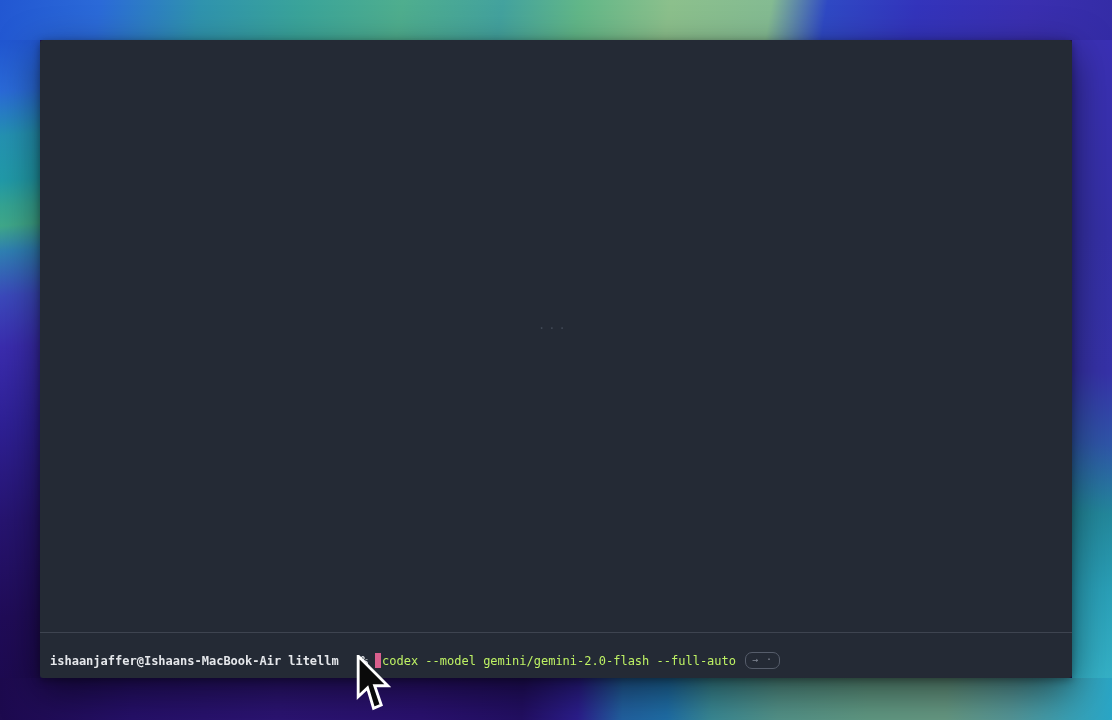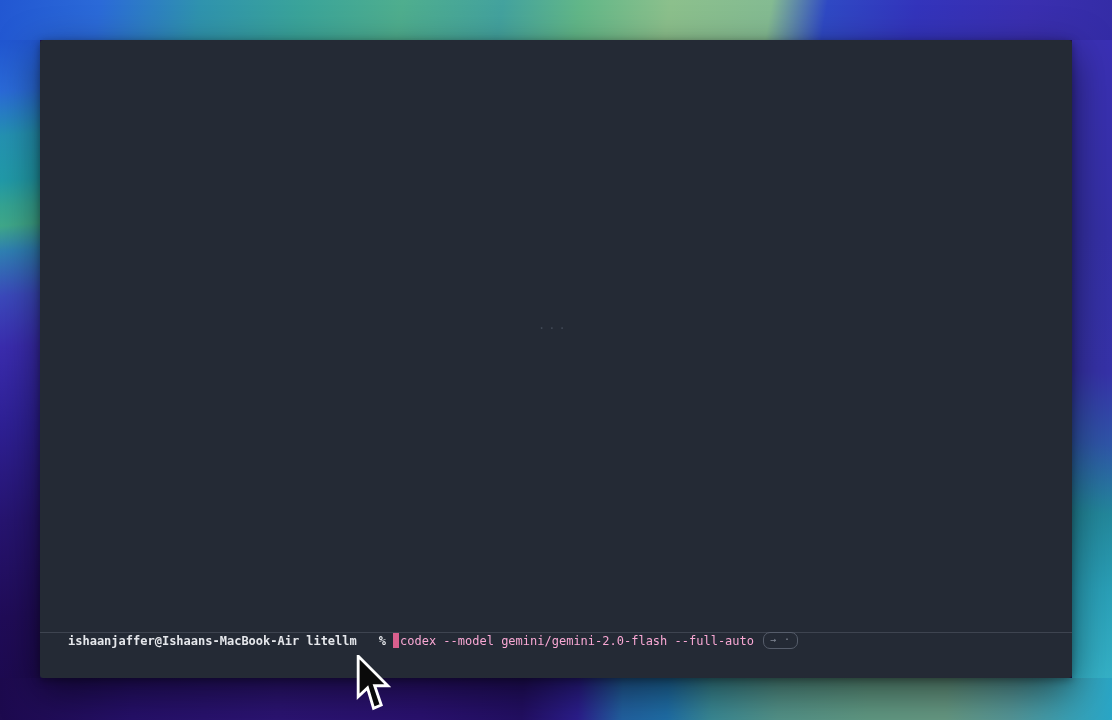--- a/index.html
+++ b/index.html
@@ -48,35 +48,35 @@
   }
   .loading-dots {
     position: absolute; left: 498px; top: 278px;
     color: #48505e; font-size: 12px; letter-spacing: 3px; opacity: 0.8;
   }
   .prompt-separator {
     position: absolute; left: 0; top: 592px; width: 100%; height: 1px;
     background: #3e4450;
   }
   .prompt-row {
-    position: absolute; left: 0; top: 578px; width: 100%; height: 45px;
-    display: flex; align-items: center; padding-left: 28px;
+    position: absolute; left: 0; top: 598px; width: 100%; height: 45px;
+    display: flex; align-items: center; padding-left: 10px;
     font-size: 12px; white-space: pre;
   }
   .prompt-user, .prompt-dir, .prompt-symbol {
     color: #e5e7eb; font-weight: bold;
   }
   .prompt-user { margin-right: 7px; }
   .prompt-dir  { margin-right: 22px; }
   .prompt-symbol { margin-right: 7px; }
   .text-cursor {
     display: inline-block; width: 6px; height: 15px;
     background: #d95f8d; margin-right: 1px;
   }
-  .suggestion { color: #f9a8d4; }
+  .suggestion { color: #bef264; }
   .hint-badge {
     margin-left: 9px;
     display: inline-flex; align-items: center; justify-content: center;
     border: 1px solid #565d6b; border-radius: 7px;
     padding: 1px 6px 2px 6px; color: #858b98; font-size: 10px;
     letter-spacing: 1px; line-height: 12px;
   }
 
   
   .mouse-pointer {

